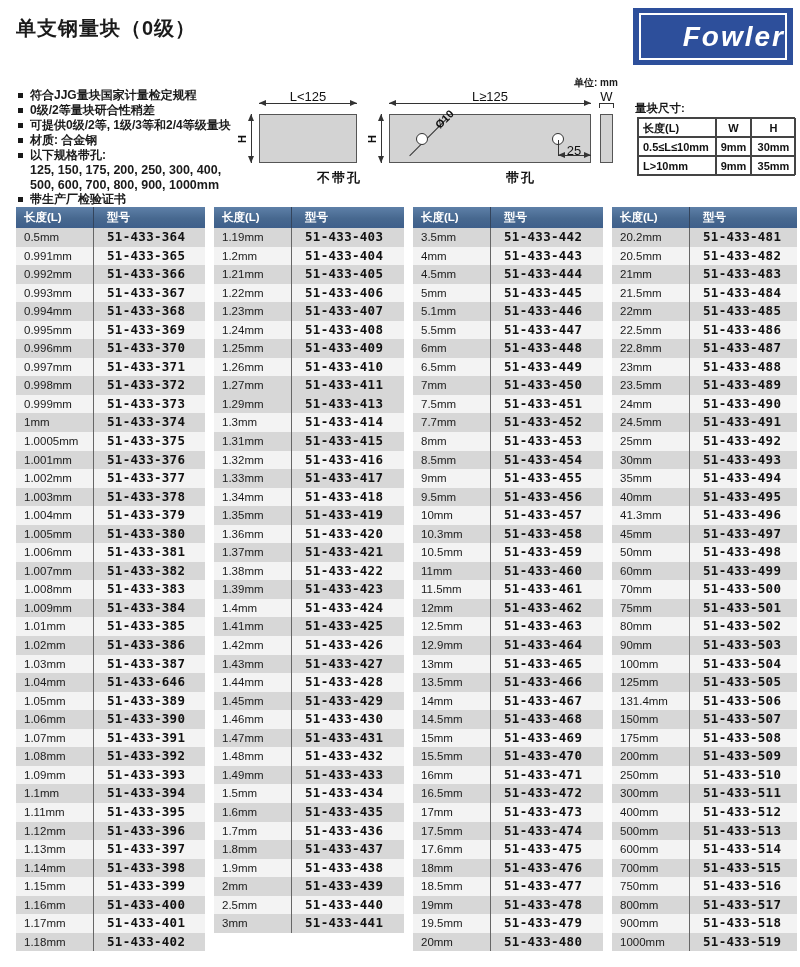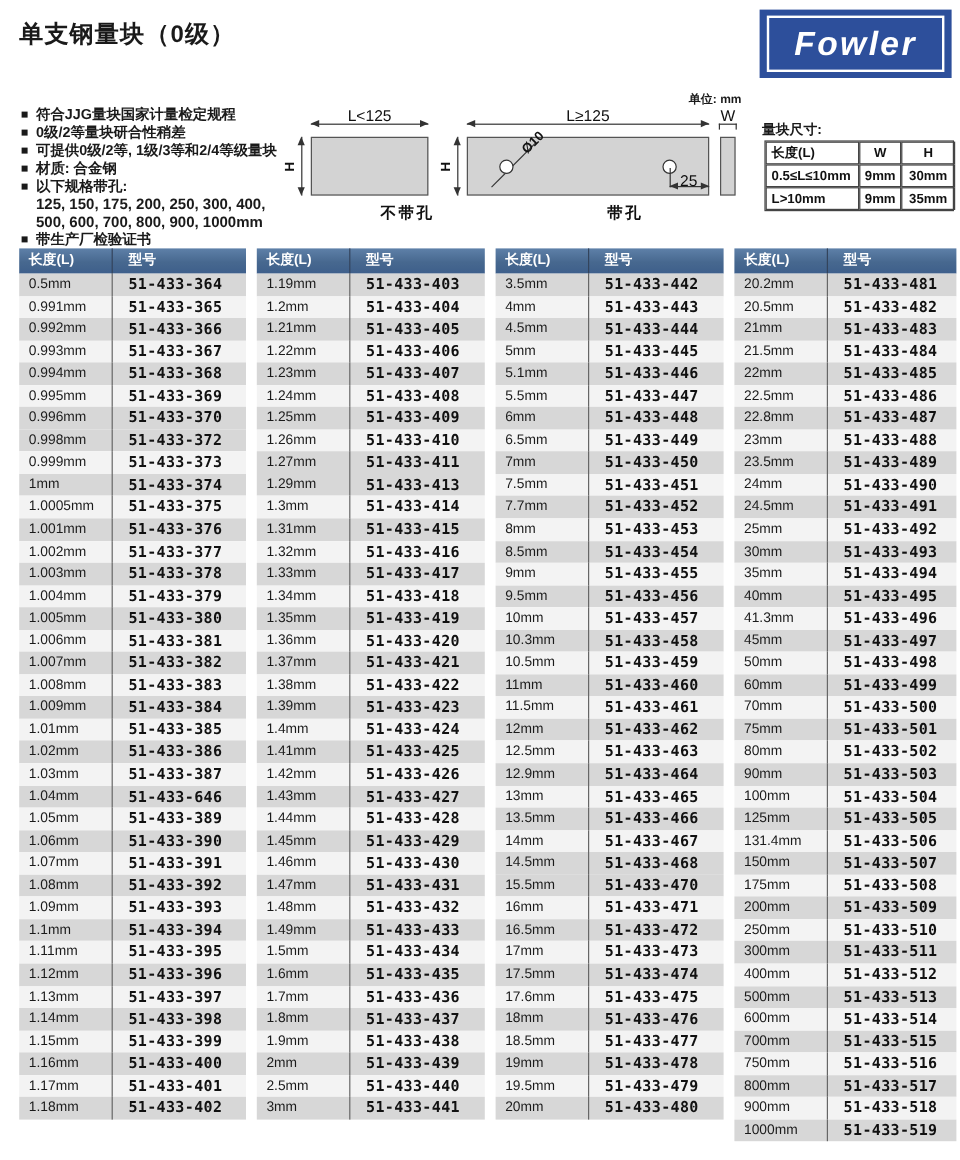--- a/index.html
+++ b/index.html
@@ -5,21 +5,21 @@
   * { margin:0; padding:0; box-sizing:border-box; }
   html,body { background:#ffffff; }
   body {
     width:800px; height:967px; position:relative; overflow:hidden;
     font-family:"Liberation Sans","DejaVu Sans",sans-serif; color:#1a1a1a;
   }
 
   
   .page-title { position:absolute; left:16px; top:15px; font-size:20px; font-weight:bold; letter-spacing:1px; }
   .logo { position:absolute; left:633px; top:8px; width:160px; height:57px; background:#2d4f9b; padding:5px 6px; }
-  .logo-inner { width:100%; height:100%; border:2px solid #ffffff; display:flex; align-items:center; justify-content:center; }
+  .logo-inner { width:100%; height:100%; border:2px solid #ffffff; display:flex; align-items:center; justify-content:flex-end; }
   .logo-text { color:#ffffff; font-size:28px; font-weight:bold; font-style:italic; letter-spacing:2px; }
 
   
   .features { position:absolute; left:16px; top:88px; width:238px; list-style:none; font-size:12px; font-weight:bold; }
   .feat-item { display:flex; line-height:15px; }
   .feat-marker { width:5px; height:5px; background:#1a1a1a; margin:5px 7px 0 2px; flex:none; }
   .feat-cont { padding-left:14px; line-height:14.5px; font-size:12.5px; }
 
   
   .blk-rect { position:absolute; background:#d3d3d3; border:1px solid #555; }
@@ -170,20 +170,24 @@
         <div class="c-model">51-433-368</div>
       </div>
       <div class="prow odd">
         <div class="c-len">0.995mm</div>
         <div class="c-model">51-433-369</div>
       </div>
       <div class="prow even">
         <div class="c-len">0.996mm</div>
         <div class="c-model">51-433-370</div>
       </div>
+      <div class="prow odd">
+        <div class="c-len">0.997mm</div>
+        <div class="c-model">51-433-371</div>
+      </div>
       <div class="prow even">
         <div class="c-len">0.998mm</div>
         <div class="c-model">51-433-372</div>
       </div>
       <div class="prow odd">
         <div class="c-len">0.999mm</div>
         <div class="c-model">51-433-373</div>
       </div>
       <div class="prow even">
         <div class="c-len">1mm</div>
@@ -572,20 +576,24 @@
         <div class="c-model">51-433-466</div>
       </div>
       <div class="prow odd">
         <div class="c-len">14mm</div>
         <div class="c-model">51-433-467</div>
       </div>
       <div class="prow even">
         <div class="c-len">14.5mm</div>
         <div class="c-model">51-433-468</div>
       </div>
+      <div class="prow odd">
+        <div class="c-len">15mm</div>
+        <div class="c-model">51-433-469</div>
+      </div>
       <div class="prow even">
         <div class="c-len">15.5mm</div>
         <div class="c-model">51-433-470</div>
       </div>
       <div class="prow odd">
         <div class="c-len">16mm</div>
         <div class="c-model">51-433-471</div>
       </div>
       <div class="prow even">
         <div class="c-len">16.5mm</div>

